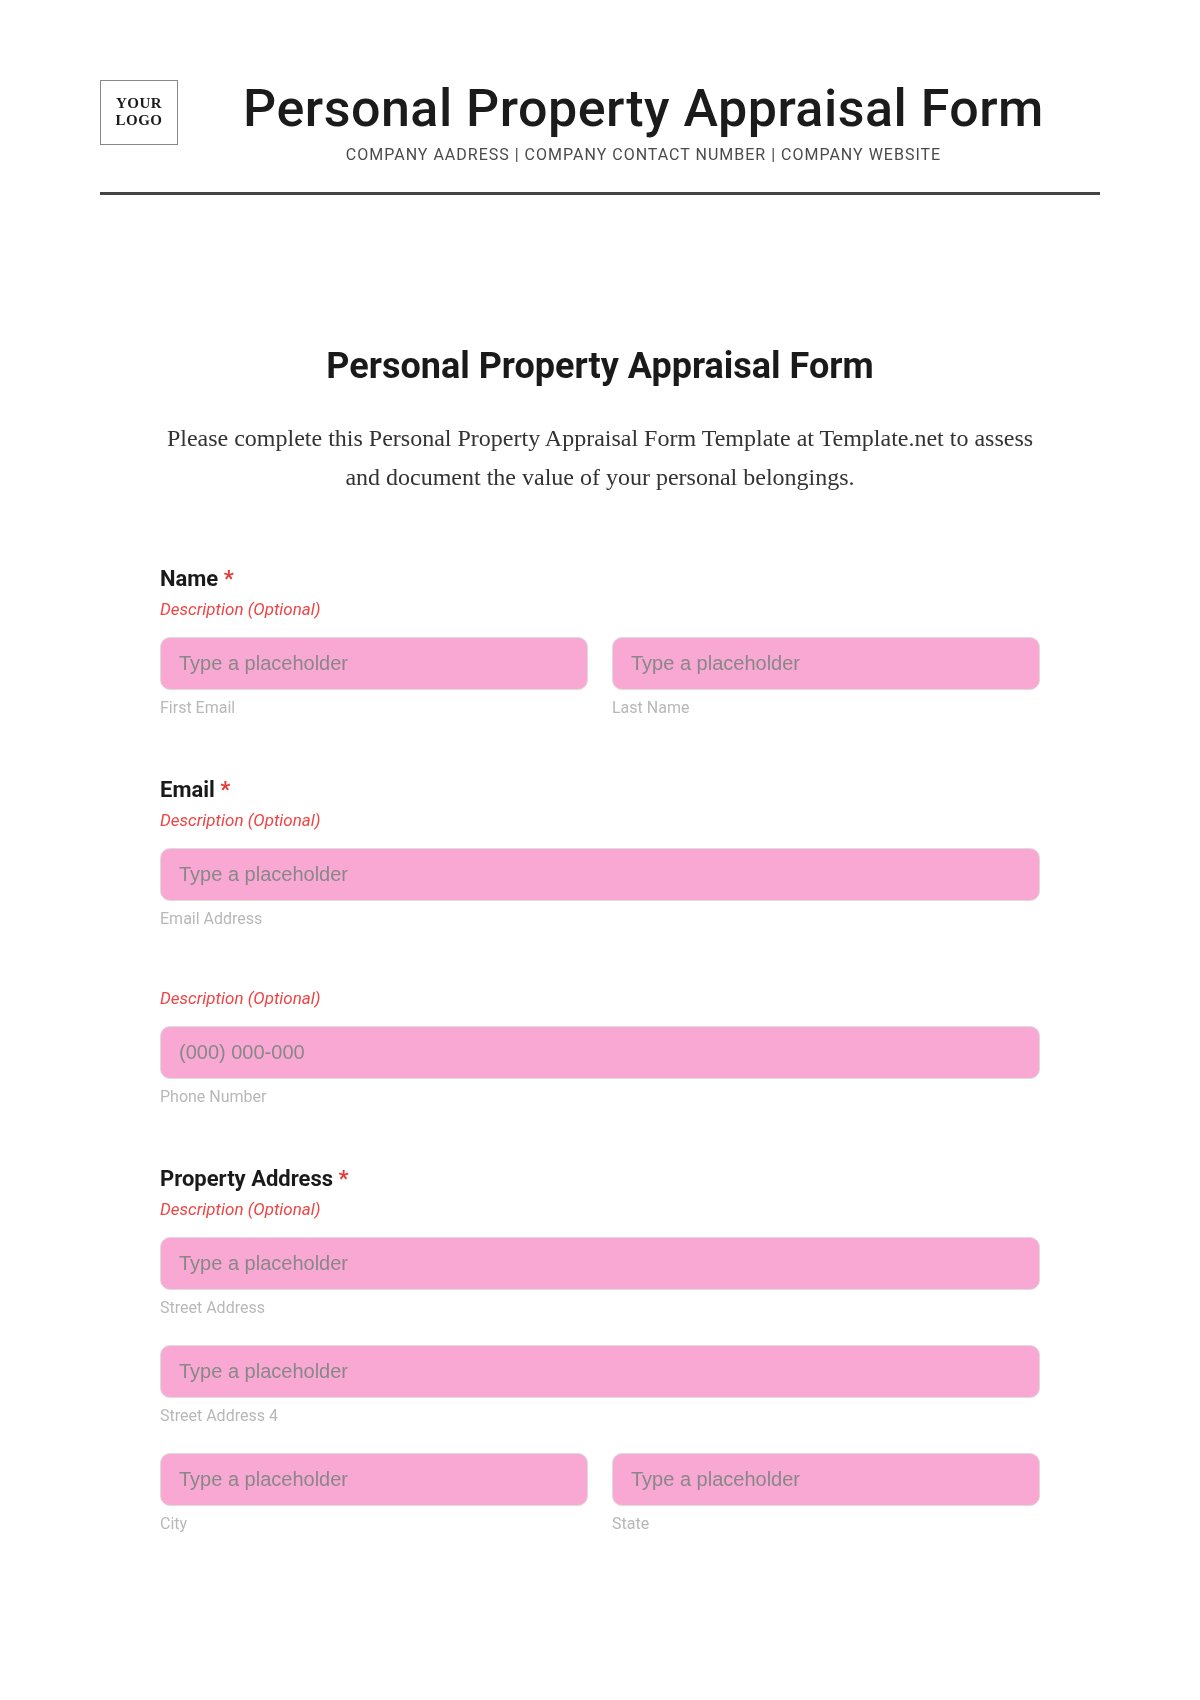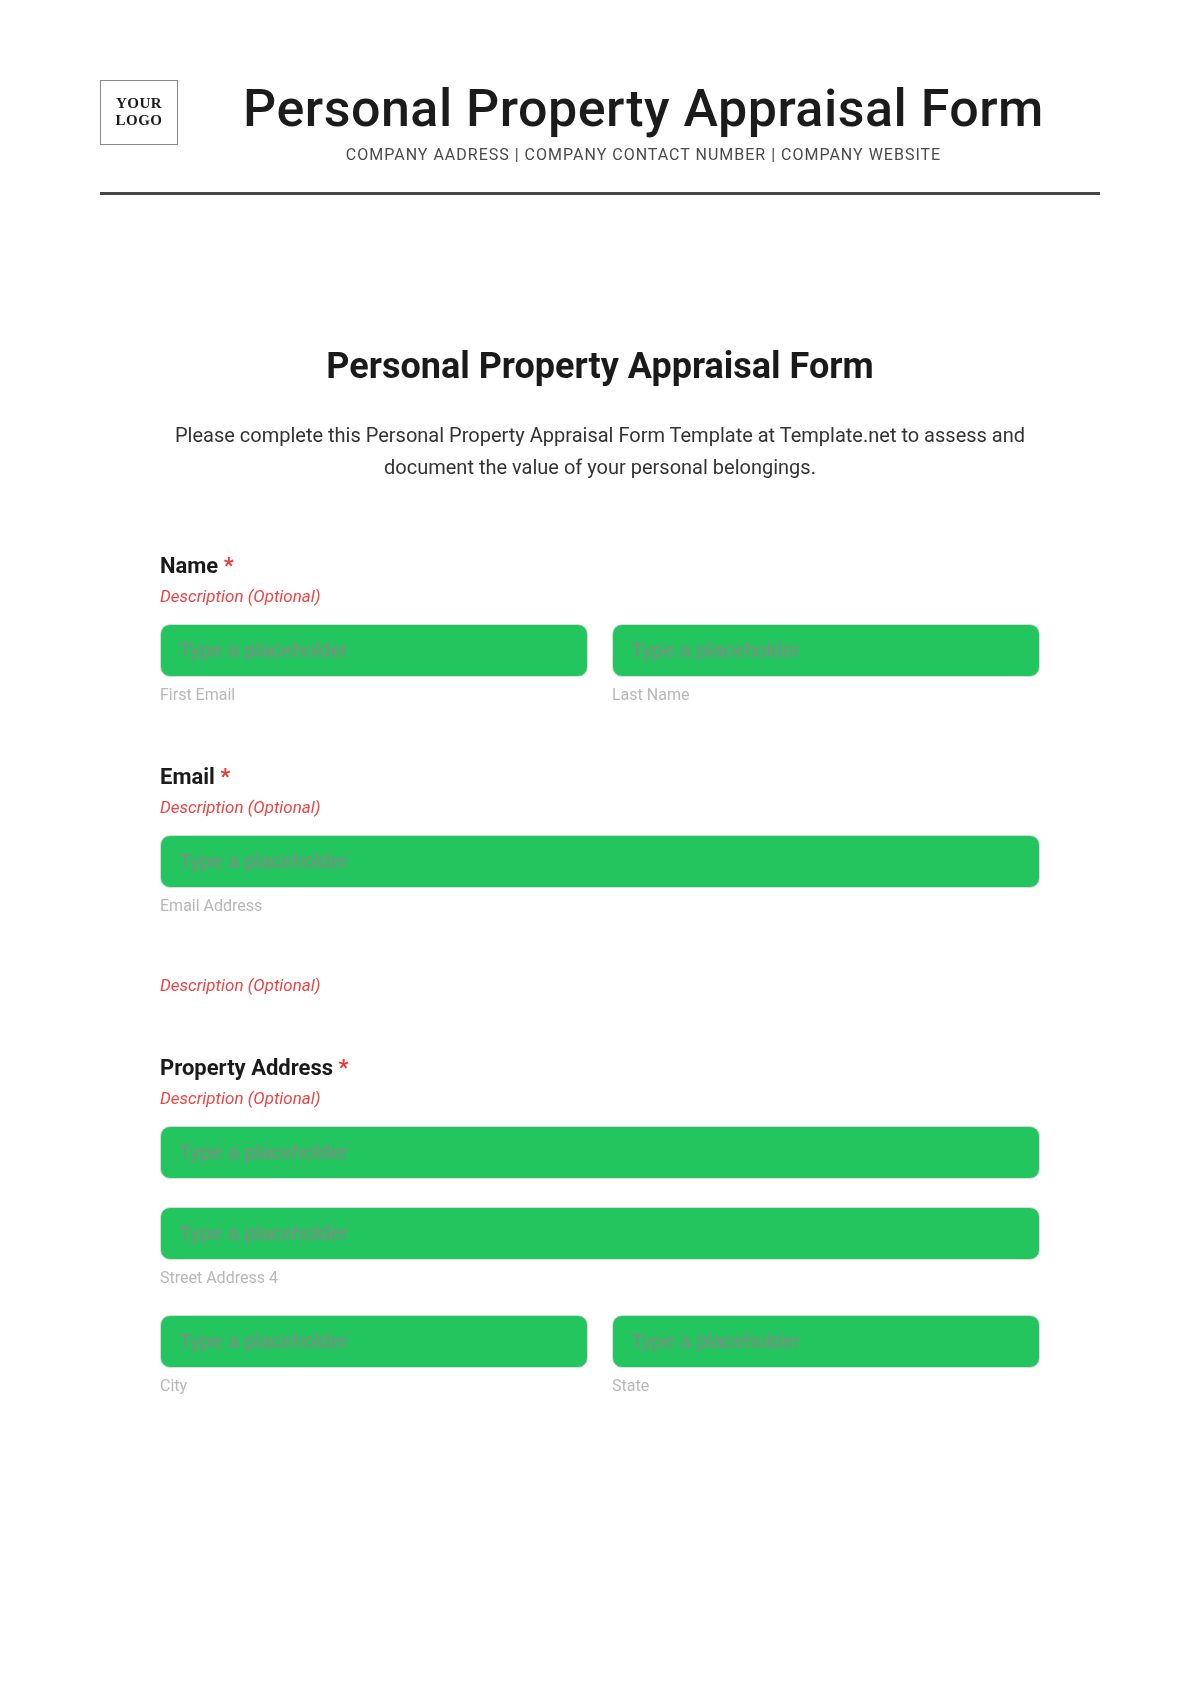--- a/index.html
+++ b/index.html
@@ -55,25 +55,26 @@
     padding: 0 20px;
   }
   .form-title {
     font-size: 36px;
     font-weight: 700;
     text-align: center;
     margin-bottom: 32px;
     color: #1a1a1a;
   }
   .form-intro {
-    font-size: 20px;
+    font-size: 24px;
     text-align: center;
     color: #333;
     line-height: 1.6;
     margin-bottom: 70px;
+    font-family: Liberation Serif, serif;
   }
   .form-section { margin-bottom: 60px; }
   .section-label {
     font-size: 22px;
     font-weight: 700;
     color: #1a1a1a;
     margin-bottom: 8px;
   }
   .required { color: #e53935; font-weight: 700; }
   .section-desc {
@@ -88,21 +89,21 @@
     margin-bottom: 6px;
   }
   .col { flex: 1; display: flex; flex-direction: column; }
   .input {
     width: 100%;
     padding: 14px 18px;
     font-size: 20px;
     color: #333;
     border: 1px solid #dcdcdc;
     border-radius: 10px;
-    background: #22c55e;
+    background: #f9a8d4;
     outline: none;
   }
   .input::placeholder { color: #888; }
   .sub-label {
     font-size: 16px;
     color: #b8b8b8;
     margin-top: 8px;
   }
   .stack { margin-bottom: 28px; }
 </style>
@@ -156,31 +157,38 @@
       <div class="row">
         <div class="col">
           <input class="input" type="text" placeholder="Type a placeholder" style="">
           <div class="sub-label">Email Address</div>
         </div>
       </div>
     </div>
 
     <div class="form-section">
       <div class="section-desc">Description (Optional)</div>
+      <div class="row">
+        <div class="col">
+          <input class="input" type="text" placeholder="(000) 000-000" style="">
+          <div class="sub-label">Phone Number</div>
+        </div>
+      </div>
     </div>
 
     <div class="form-section">
       <div class="section-label">
         <span>Property Address</span>
         <span class="required">*</span>
       </div>
       <div class="section-desc">Description (Optional)</div>
 
       <div class="stack">
         <input class="input" type="text" placeholder="Type a placeholder" style="">
+        <div class="sub-label">Street Address</div>
       </div>
 
       <div class="stack">
         <input class="input" type="text" placeholder="Type a placeholder" style="">
         <div class="sub-label">Street Address 4</div>
       </div>
 
       <div class="row">
         <div class="col">
           <input class="input" type="text" placeholder="Type a placeholder" style="">

